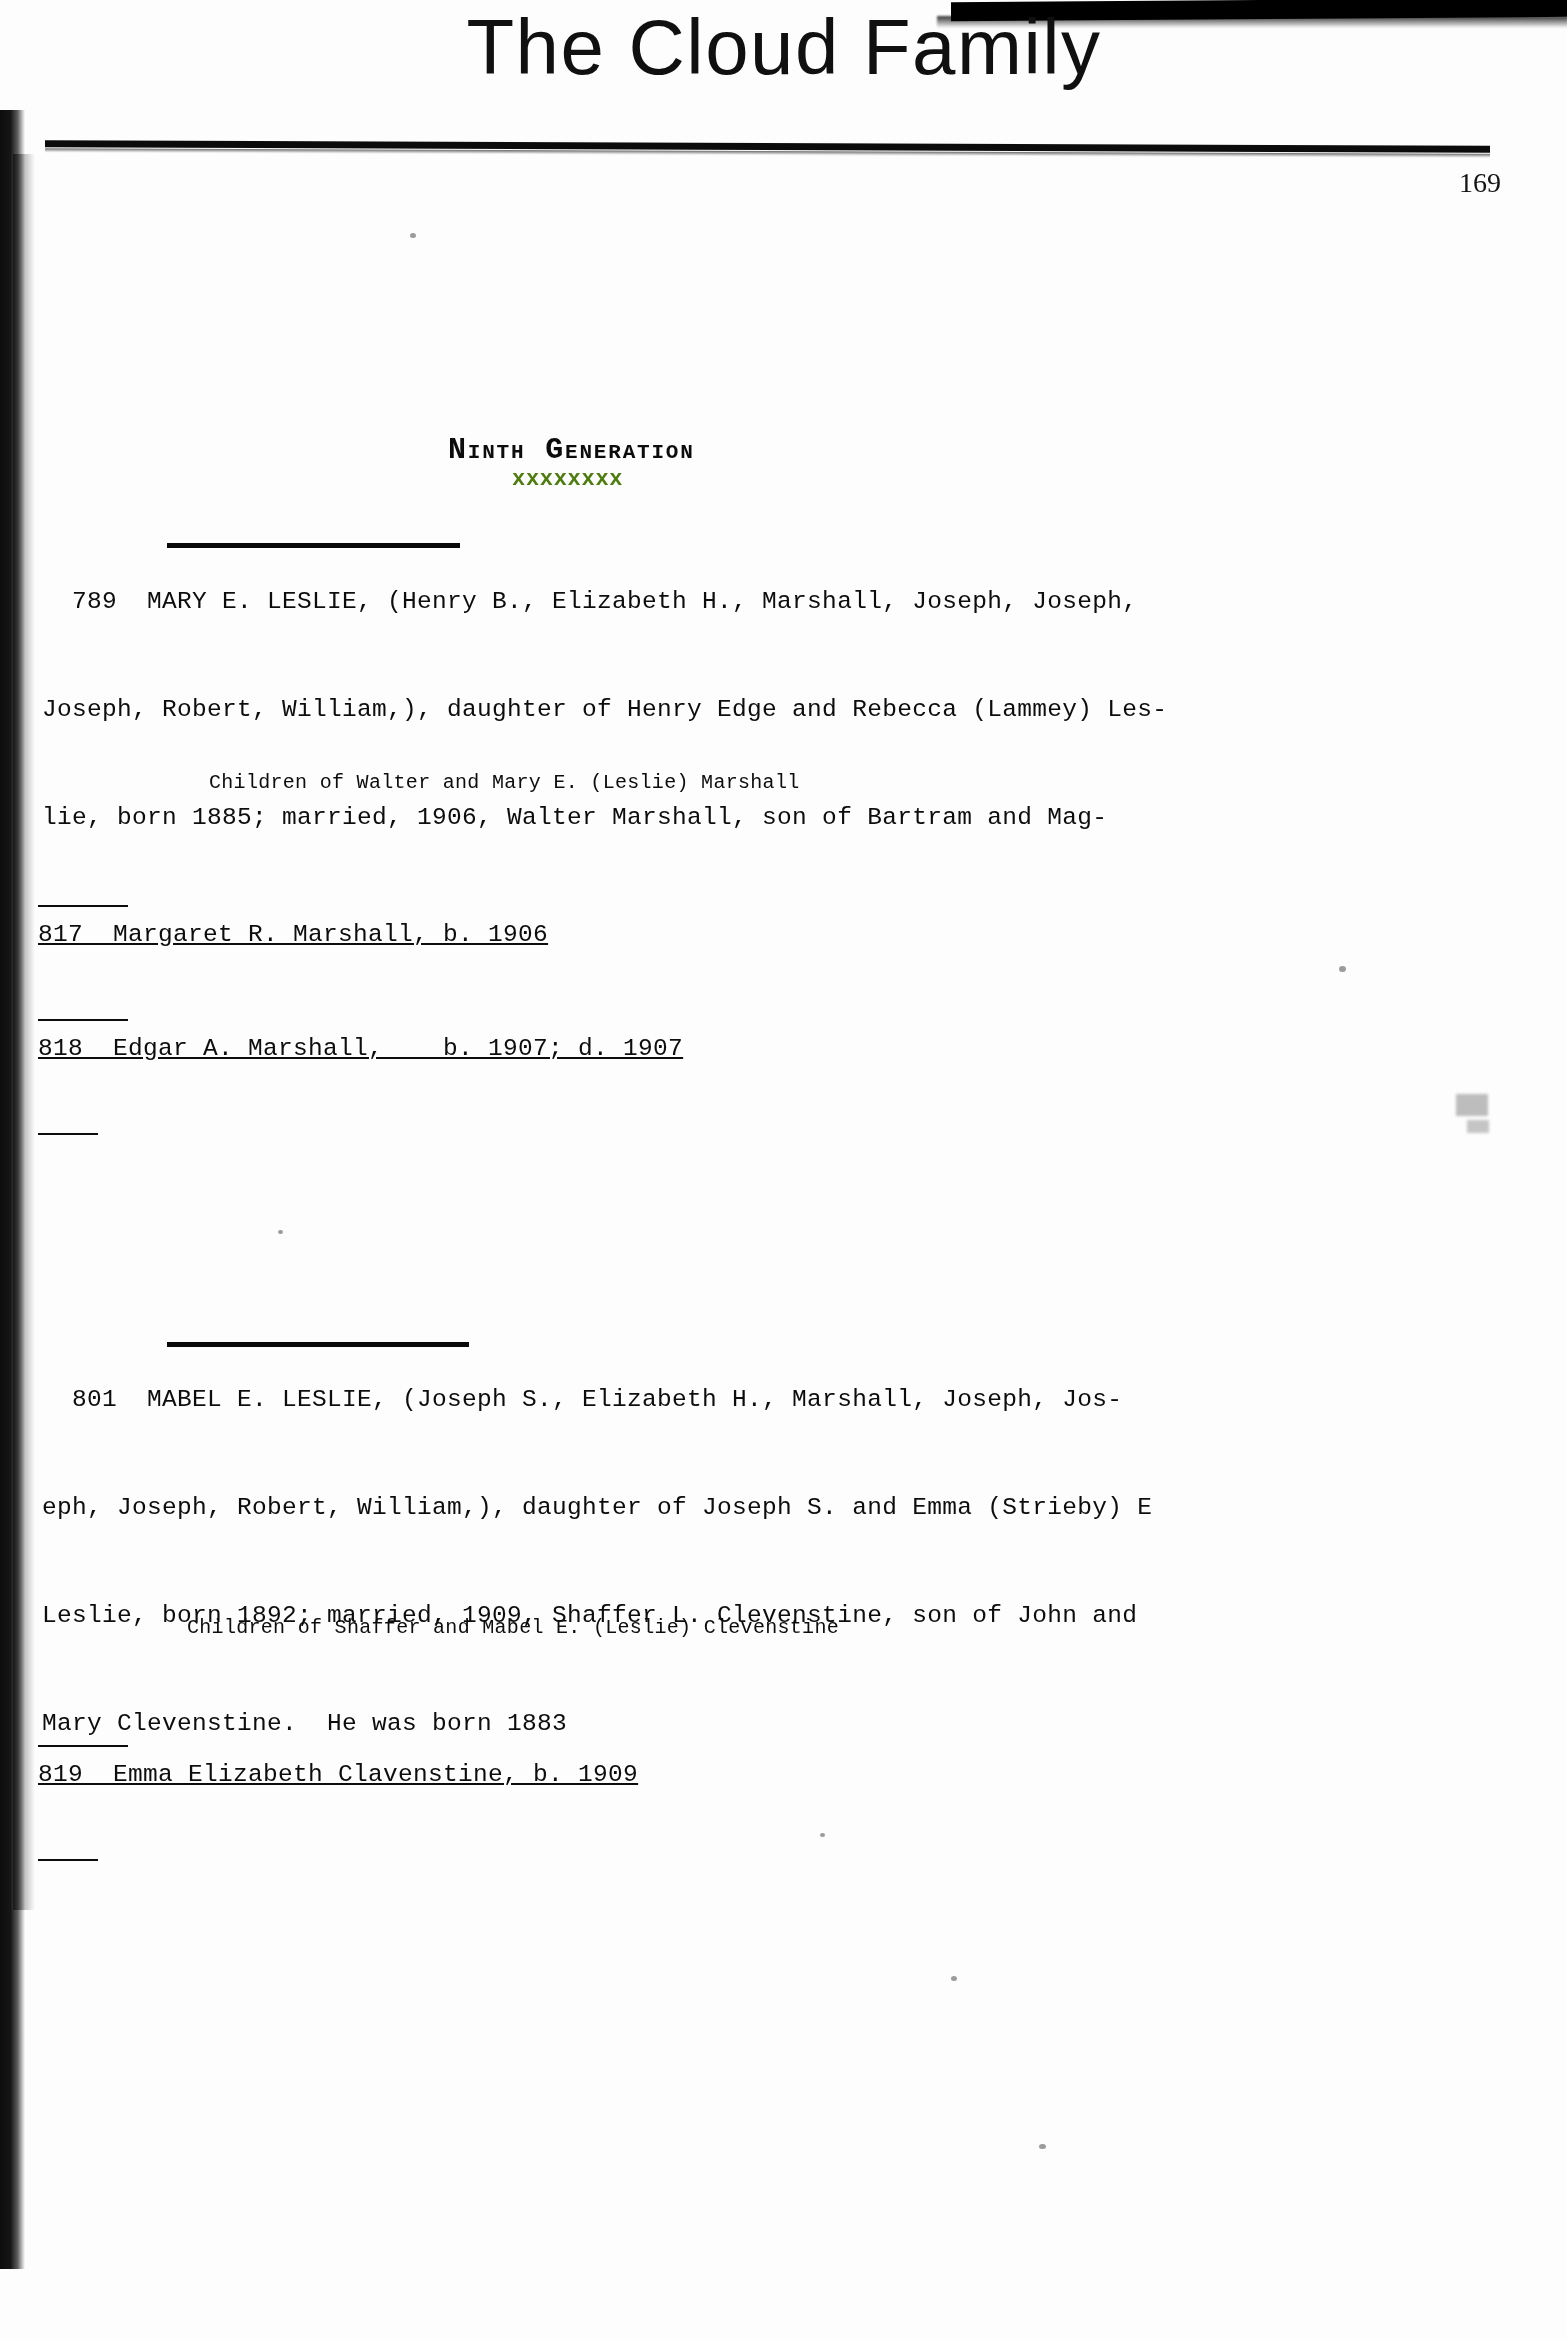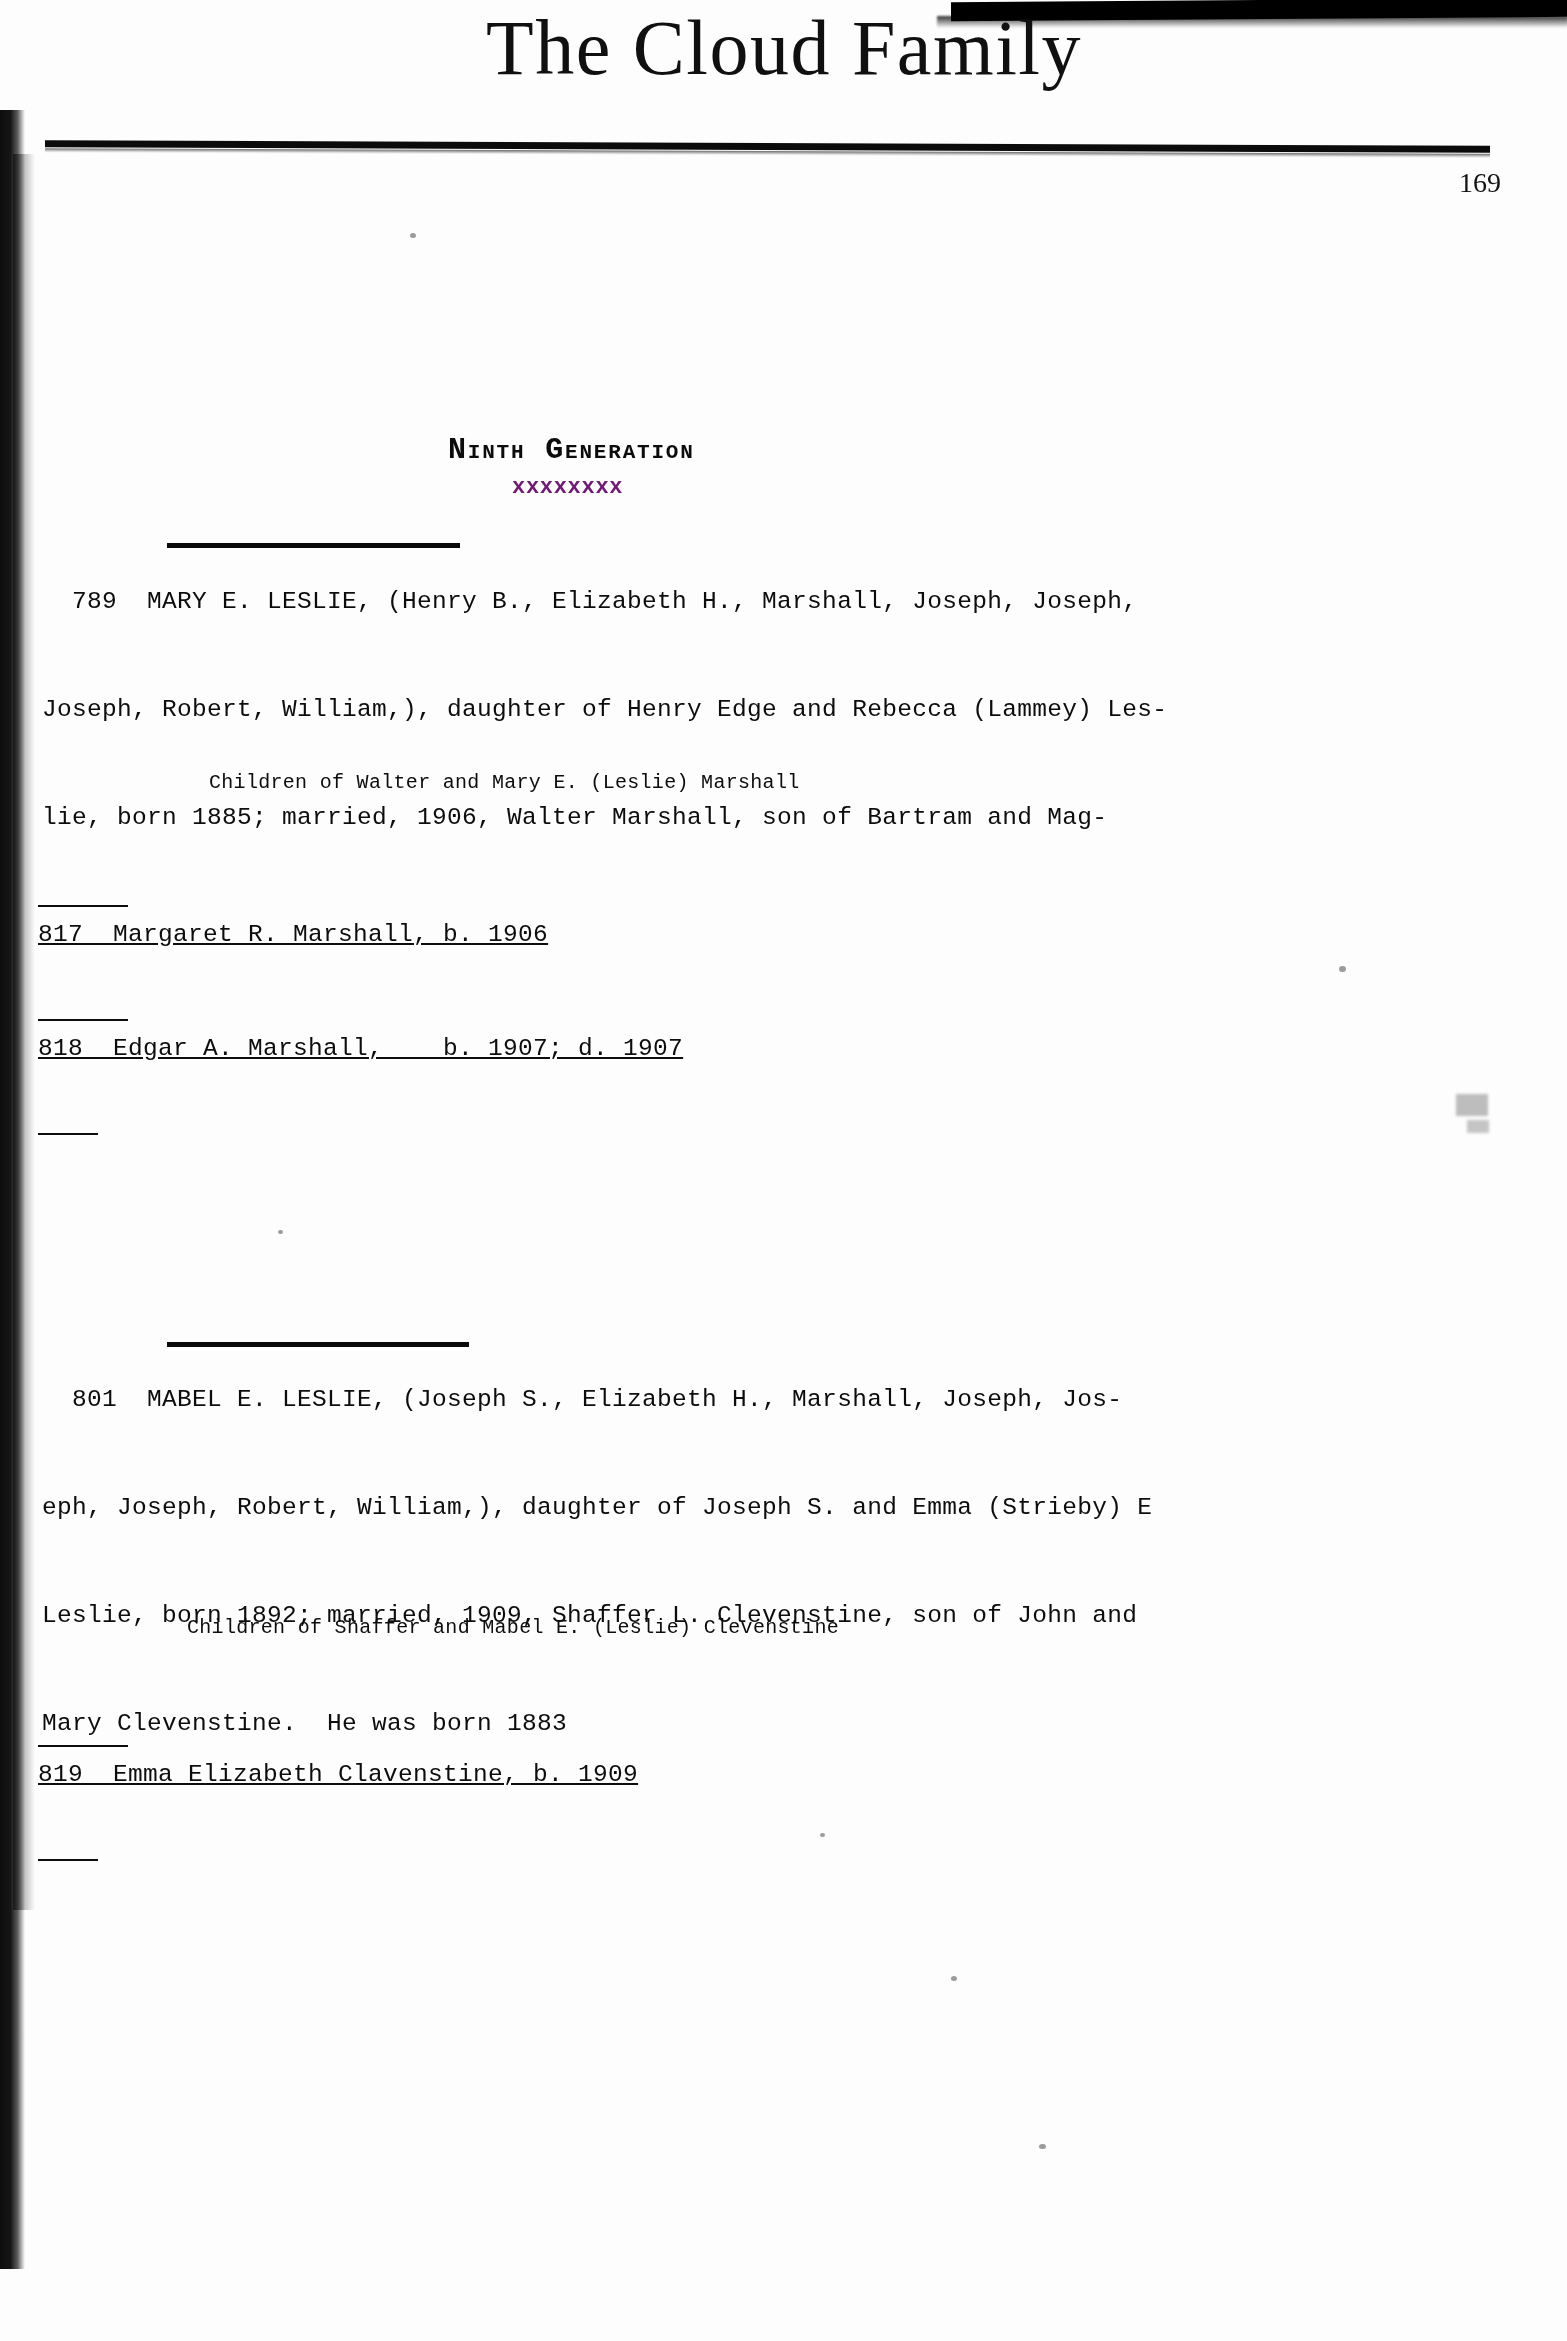--- a/index.html
+++ b/index.html
@@ -55,21 +55,21 @@
   }
 
   
   .masthead {
     position: absolute;
     left: 0; top: 7.3px;
     width: 1568px;
     text-align: center;
   }
   .masthead-title {
-    font-family: Liberation Serif, serif;
+    font-family: Liberation Sans, sans-serif;
     font-size: 78px;
     font-weight: 400;
     letter-spacing: 1.5px;
     color: #101010;
     line-height: 1.05;
   }
   .rule {
     position: absolute;
     left: 45px; top: 143px;
     width: 1445px; height: 6.6px;
@@ -109,22 +109,21 @@
     font-variant: small-caps;
     text-transform: capitalize;
     color: #0c0c0c;
   }
   .gen-rule {
     position: absolute;
     left: 512px; top: 467px;
     font-size: 22px;
     font-weight: 700;
     letter-spacing: 0.7px;
-    color: #701a75;
-    margin-top: 8px;
+    color: #4d7c0f;
   }
 
   .block {
     position: absolute;
     font-size: 24.5px;
     line-height: 36px;
     letter-spacing: 0.3px;
     white-space: pre;
   }
   .block .ln { display: block; }

